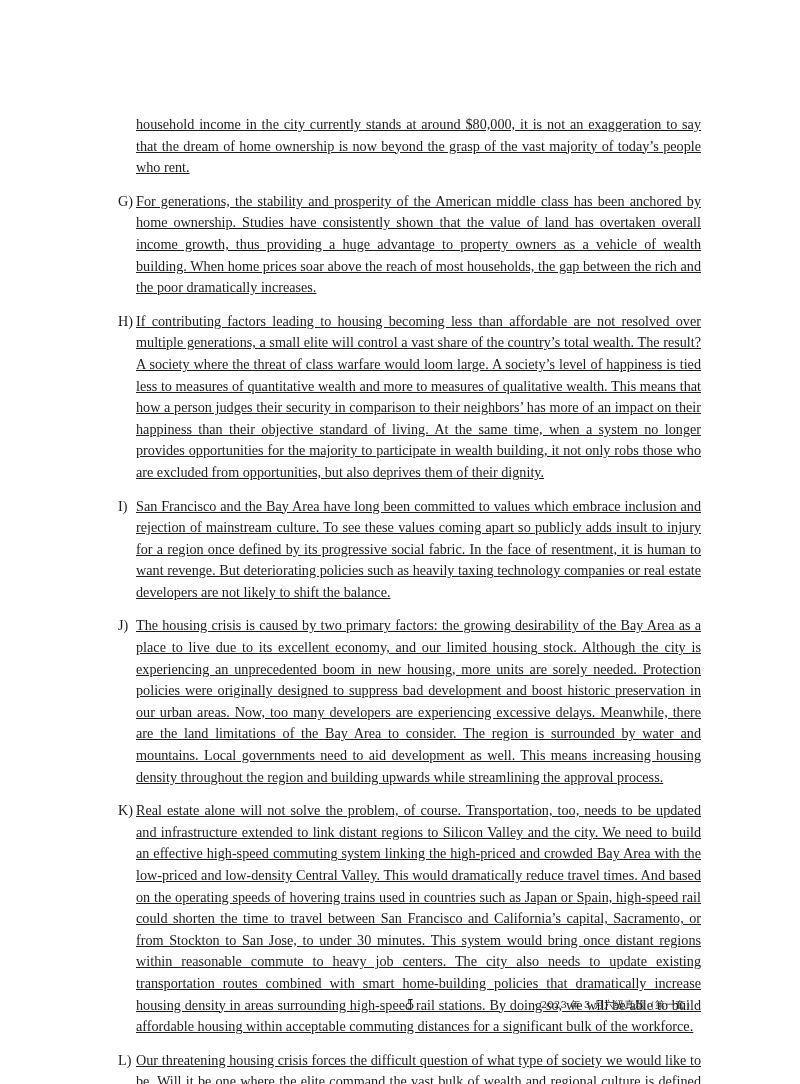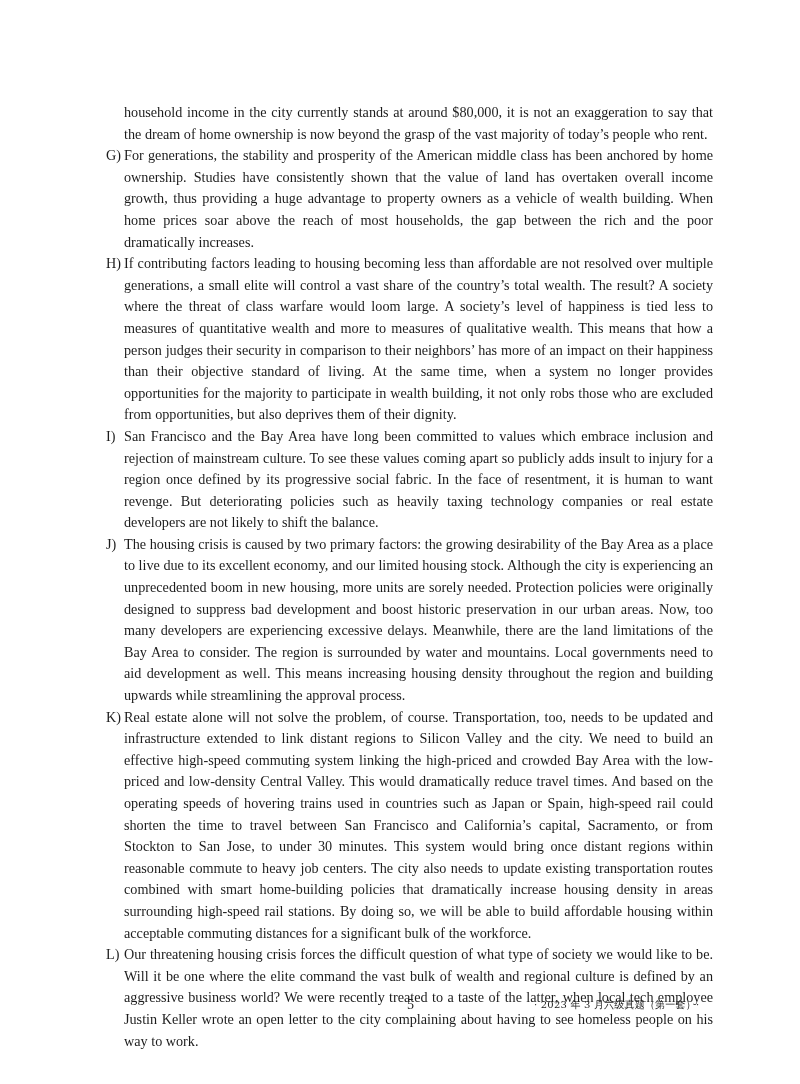--- a/index.html
+++ b/index.html
@@ -26,22 +26,23 @@
       position: absolute;
       left: 124px;
       top: 102px;
       width: 589px;
       font-size: 14.2px;
       line-height: 21.6px;
       text-align: justify;
     }
     .para {
       position: relative;
-      margin: 0;
+      margin: 12px;
       padding: 0;
+      text-decoration: underline;
     }
     .para-label {
       position: absolute;
       left: -18px;
       top: 0;
     }
     .para-text {
       display: block;
       text-align: justify;
       text-align-last: left;

